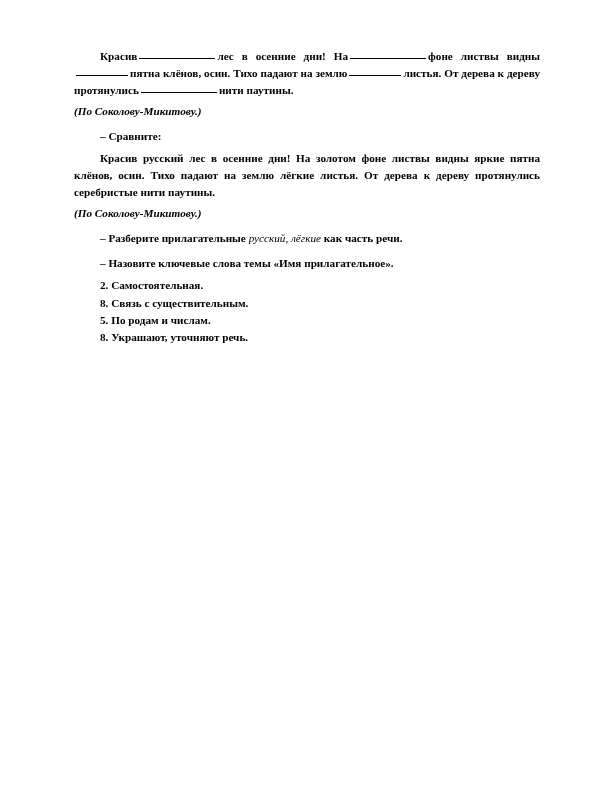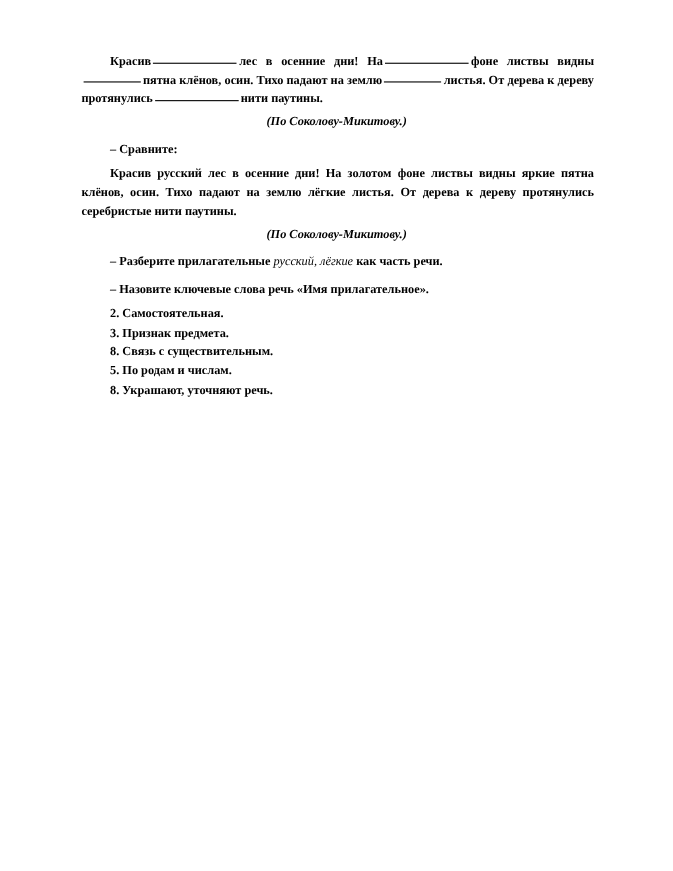--- a/index.html
+++ b/index.html
@@ -32,21 +32,21 @@
     font-size: 11.2px;
     line-height: 17.2px;
     text-align: justify;
     text-justify: inter-word;
   }
   .para {
     text-indent: 26px;
     margin-bottom: 2px;
   }
   .attrib {
-    text-align: center;
+    text-align: left;
     font-style: italic;
     font-weight: bold;
     font-size: 11.2px;
     line-height: 17.2px;
     margin-top: 3px;
     margin-bottom: 3px;
     padding-right: 2px;
   }
   .dash-line {
     text-indent: 26px;
@@ -93,23 +93,22 @@
 
     <p class="dash-line">– Сравните:</p>
 
     <p class="para">Красив русский лес в осенние дни! На золотом фоне листвы видны яркие пятна клёнов, осин. Тихо падают на землю лёгкие листья. От дерева к дереву протянулись серебристые нити паутины.</p>
 
     <p class="attrib">(По Соколову-Микитову.)</p>
 
     <p class="dash-line"><span>– Разберите прилагательные </span><span class="ital">русский, лёгкие</span><span> как часть речи.</span></p>
 
 
-    <p class="dash-line">– Назовите ключевые слова речь «Имя прилагательное».</p>
+    <p class="dash-line">– Назовите ключевые слова темы «Имя прилагательное».</p>
 
     <p class="listitem">2. Самостоятельная.</p>
-    <p class="listitem">3. Признак предмета.</p>
     <p class="listitem">8. Связь с существительным.</p>
     <p class="listitem">5. По родам и числам.</p>
     <p class="listitem">8. Украшают, уточняют речь.</p>
 
 
   </div>
 </div>
 
 </body></html>

